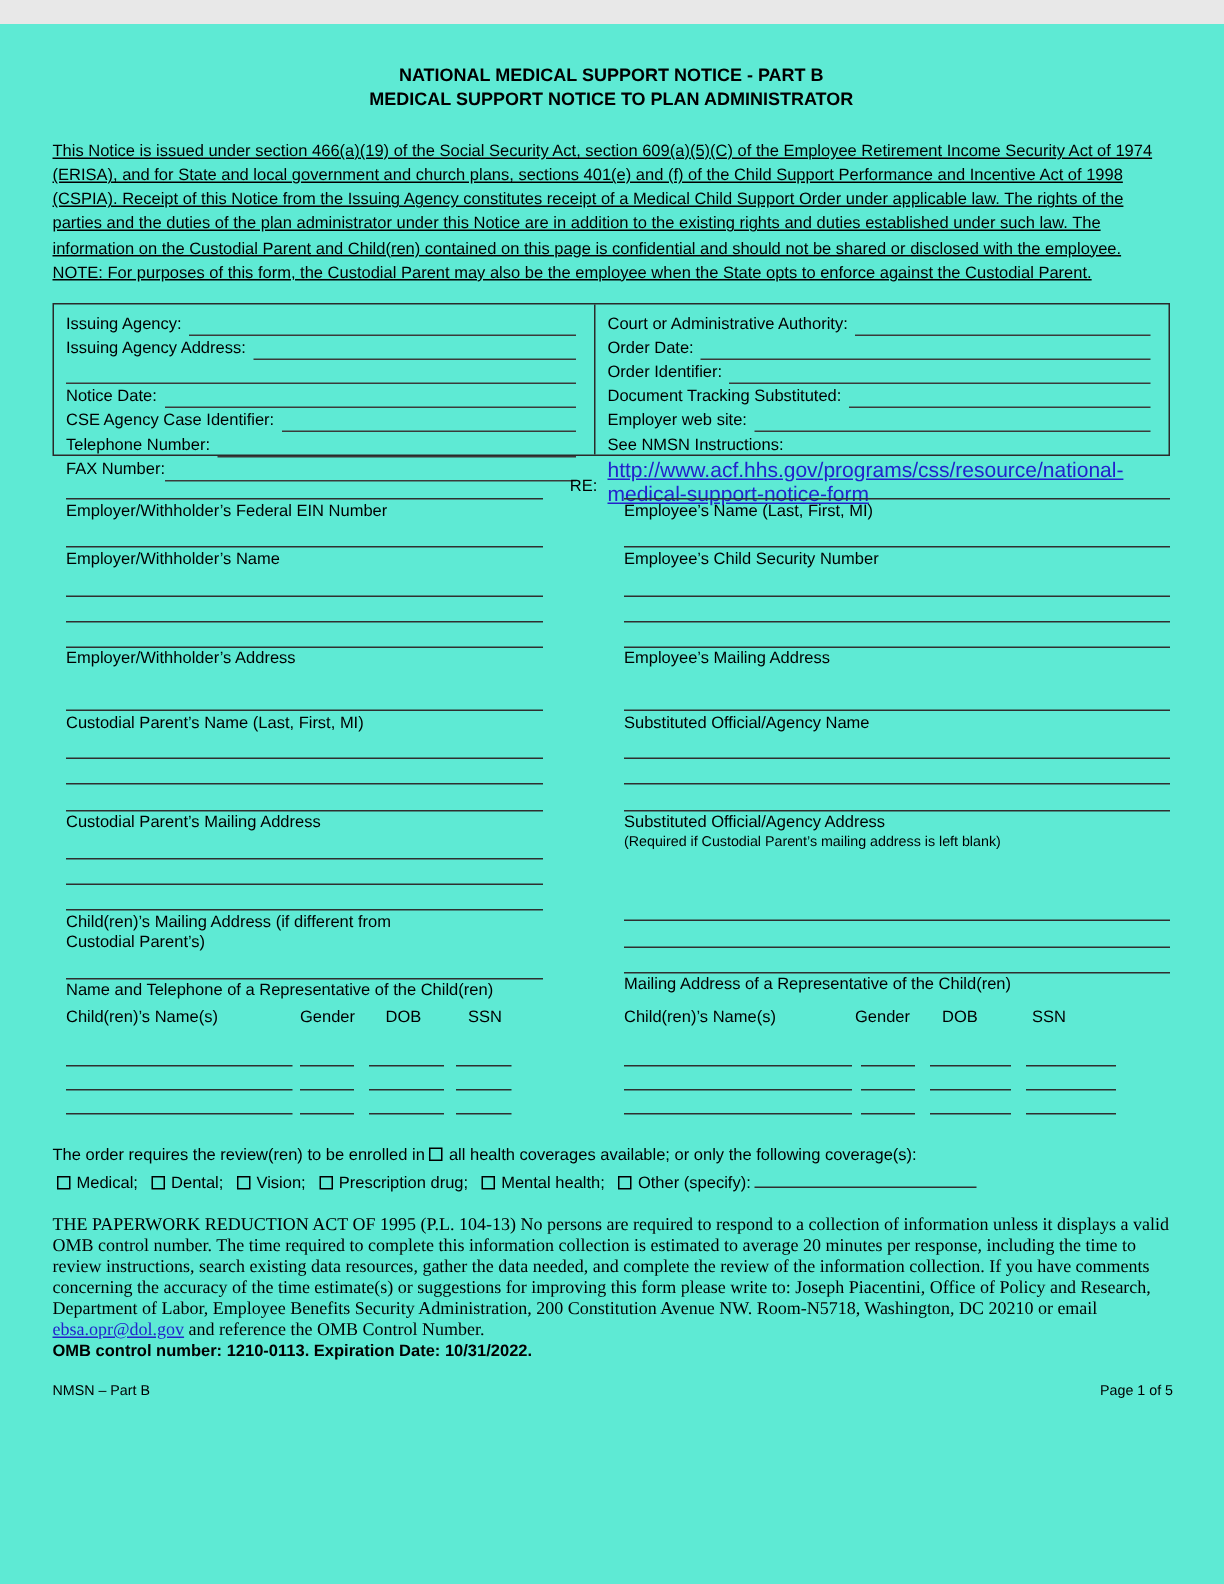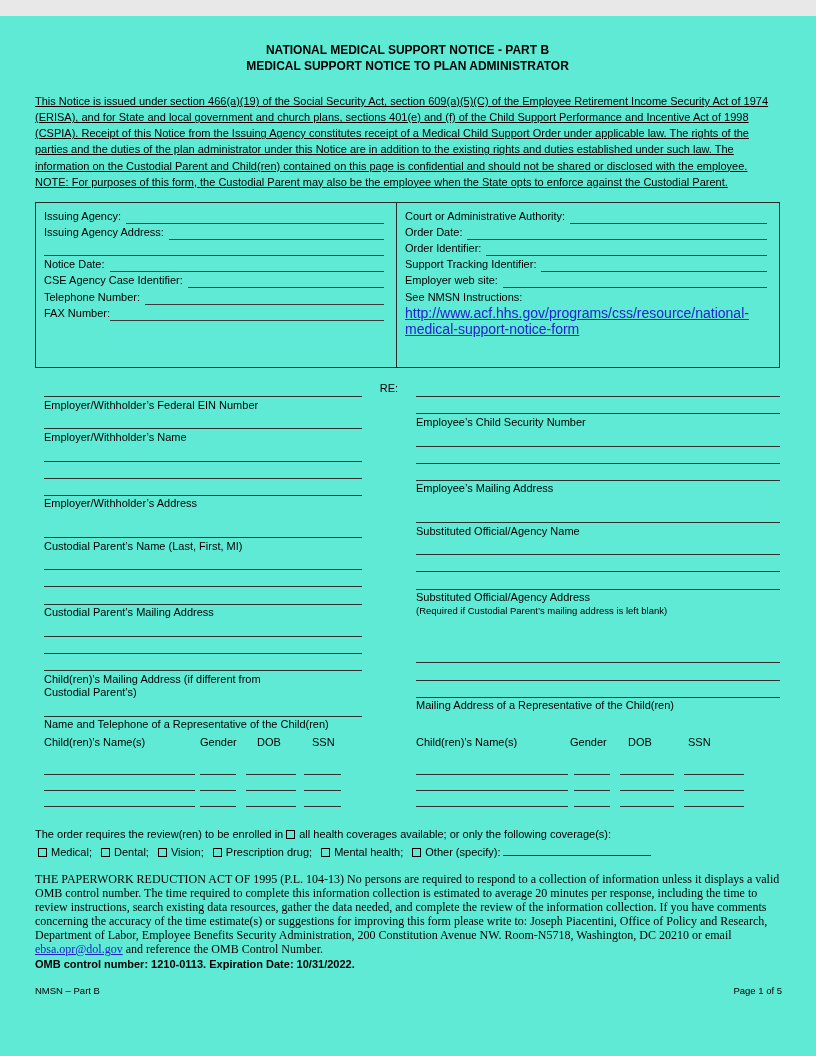--- a/index.html
+++ b/index.html
@@ -8,21 +8,21 @@
     font-family:"Liberation Sans", sans-serif; color:#000;
     box-sizing:border-box; padding:24px 36px 0 35px; position:relative;
     overflow:hidden;
   }
   
   .title { margin:2px 0 0 0; text-align:center; font-size:12px; font-weight:bold; line-height:16px; }
   .title .tline { display:block; }
   
   .intro { margin:19px 0 0 0; font-size:11px; line-height:16.15px; width:741px;text-decoration:underline; }
   
-  .agency-box { margin-top:12px; border:1.5px solid #2a2a2a; display:flex; height:166px; box-sizing:border-box; }
+  .agency-box { margin-top:12px; border:1.5px solid #2a2a2a; display:flex; height:102px; box-sizing:border-box; }
   .abox-cell { box-sizing:border-box; padding:5px 12px 0 8px; }
   .abox-left  { width:361px; border-right:1.5px solid #2a2a2a; }
   .abox-right { flex:1; }
   .brow { display:flex; height:16.1px; font-size:11px; line-height:15px; align-items:flex-end; }
   .blbl { white-space:nowrap; }
   .bline { flex:1; border-bottom:1px solid #3a3a3a; height:14px; margin-left:5px; }
   .bline-full { margin-left:0; }
   .blink { display:block; font-size:14px; line-height:16px; color:#2222cc; text-decoration:underline; max-width:302px; cursor:pointer; }
   
   .re-wrap { display:flex; margin-top:12px; }
@@ -111,21 +111,21 @@
         </div>
       <div class="brow">
           <span class="blbl">Order Date:</span>
           <span class="bline"></span>
         </div>
       <div class="brow">
           <span class="blbl">Order Identifier:</span>
           <span class="bline"></span>
         </div>
       <div class="brow">
-          <span class="blbl">Support Tracking Identifier:</span>
+          <span class="blbl">Document Tracking Substituted:</span>
           <span class="bline"></span>
         </div>
       <div class="brow">
           <span class="blbl">Employer web site:</span>
           <span class="bline"></span>
         </div>
       <div class="brow">
           <span class="blbl">See NMSN Instructions:</span>
         </div>
       <a class="blink">http://www.acf.hhs.gov/programs/css/resource/national-medical-support-notice-form</a>
@@ -198,20 +198,21 @@
           </div>
       </div>
     </div>
 
     <div class="re-mid">RE:</div>
 
     <div class="colR">
       <div class="col-top">
         <div class="grp">
           <div class="uline"></div>
+          <div class="flabel">Employee’s Name (Last, First, MI)</div>
         </div>
         <div class="grp">
           <div class="uline"></div>
           <div class="flabel">Employee’s Child Security Number</div>
         </div>
         <div class="grp">
           <div class="uline"></div>
           <div class="uline"></div>
           <div class="uline"></div>
           <div class="flabel">Employee’s Mailing Address</div>

